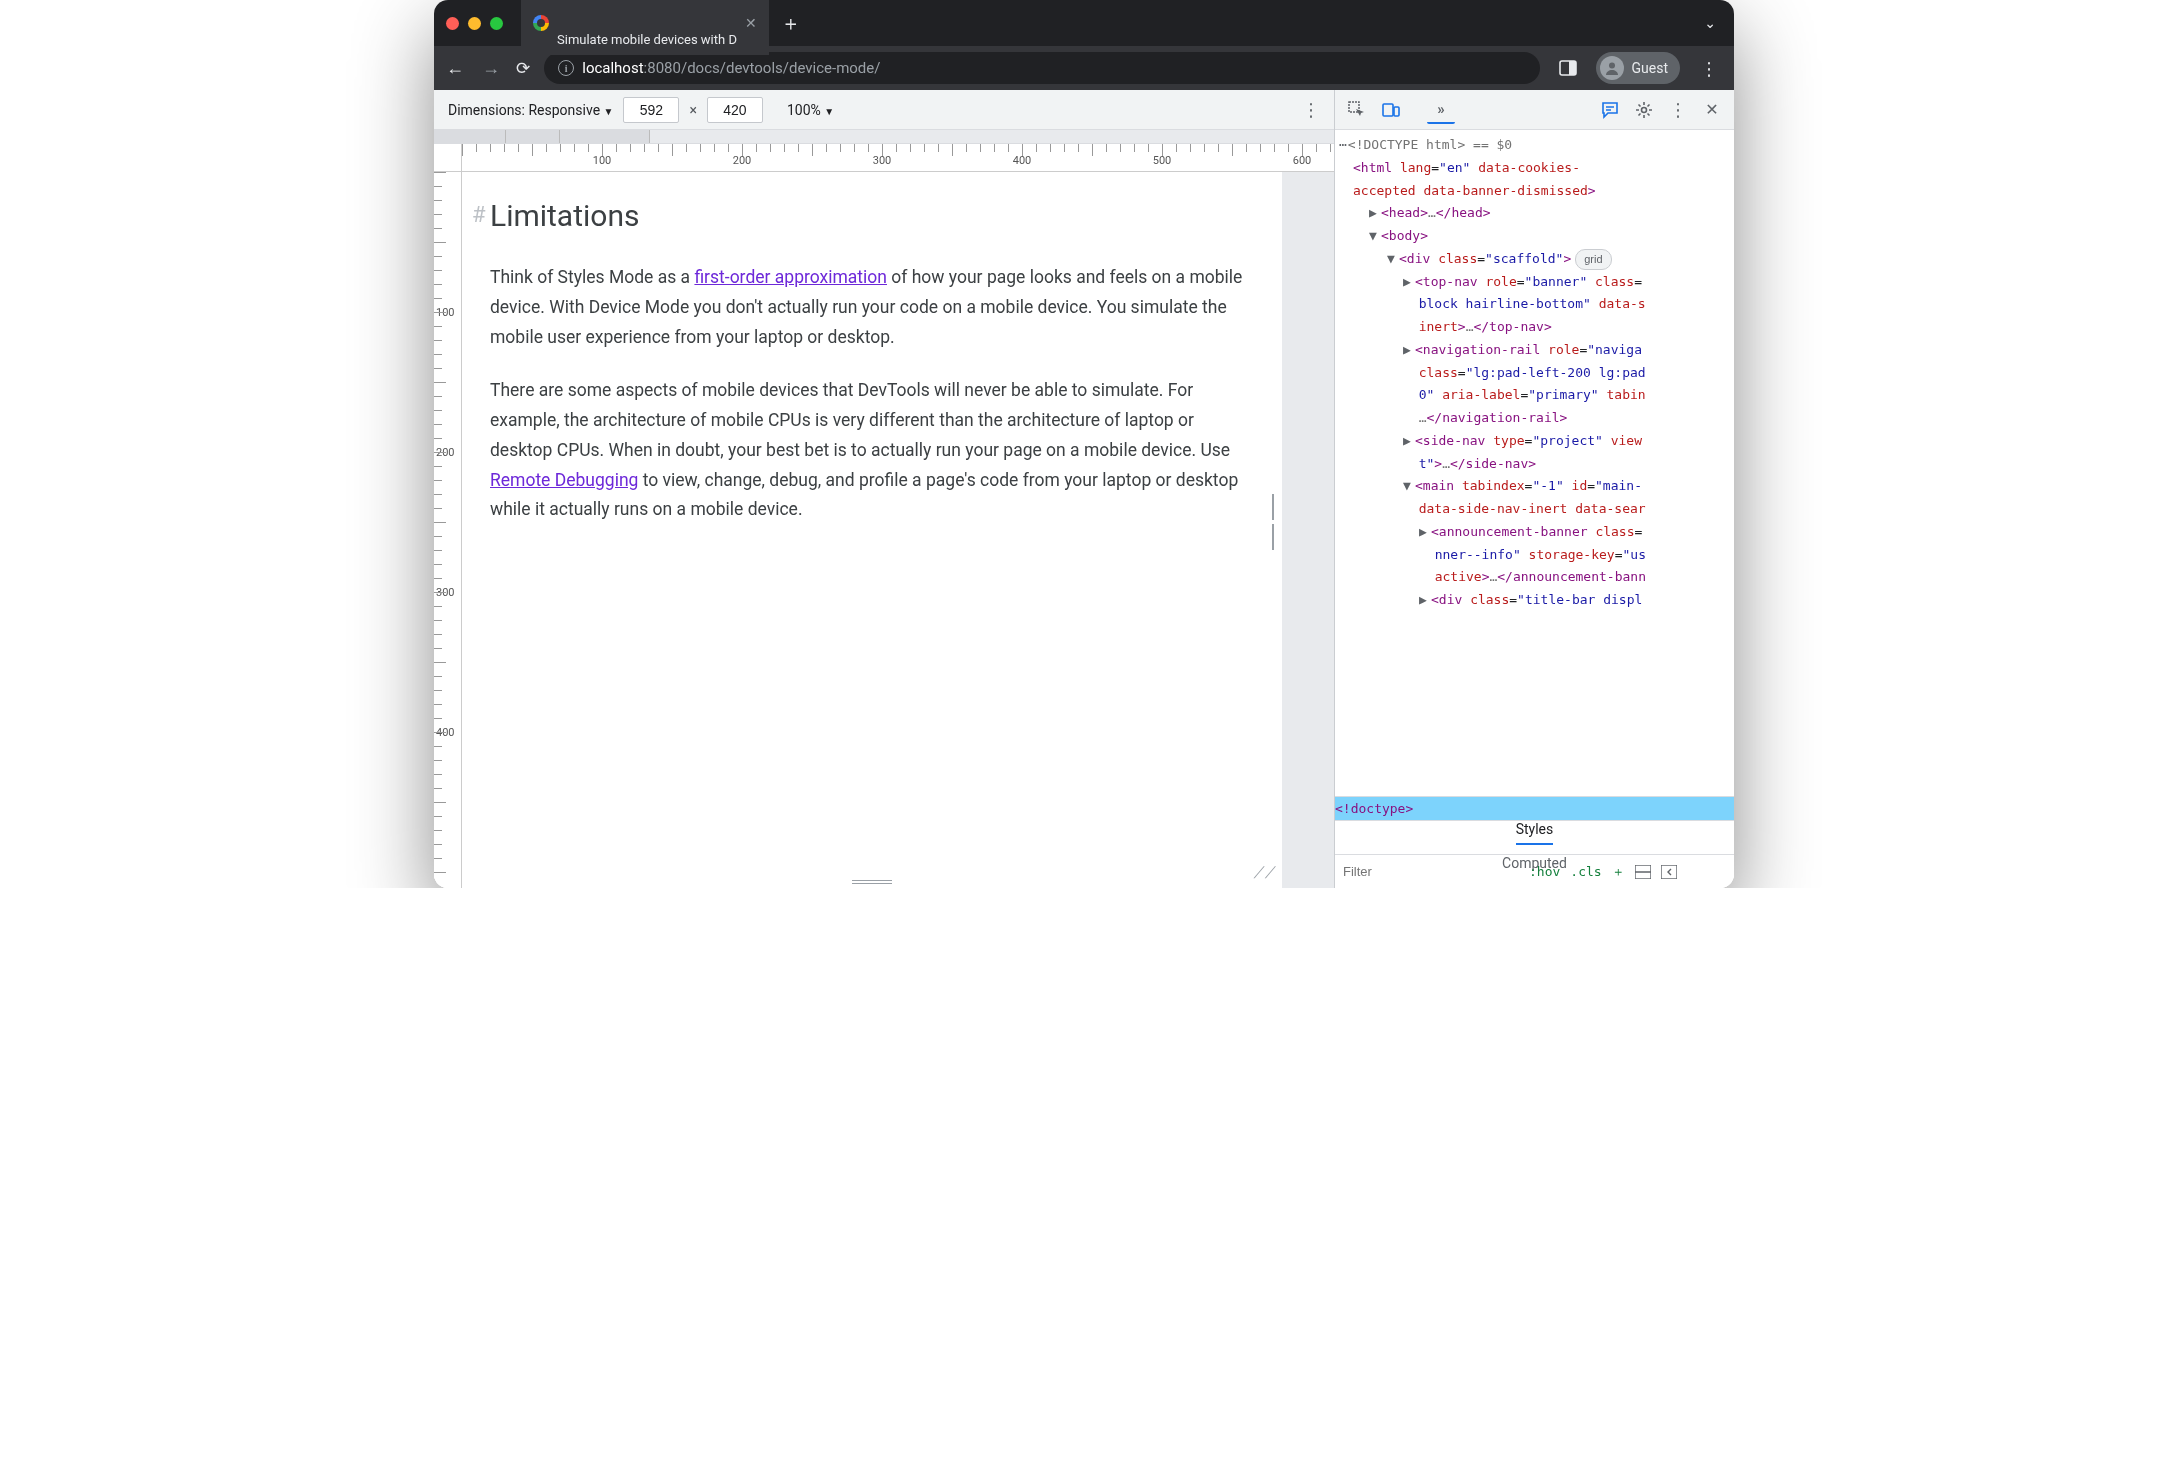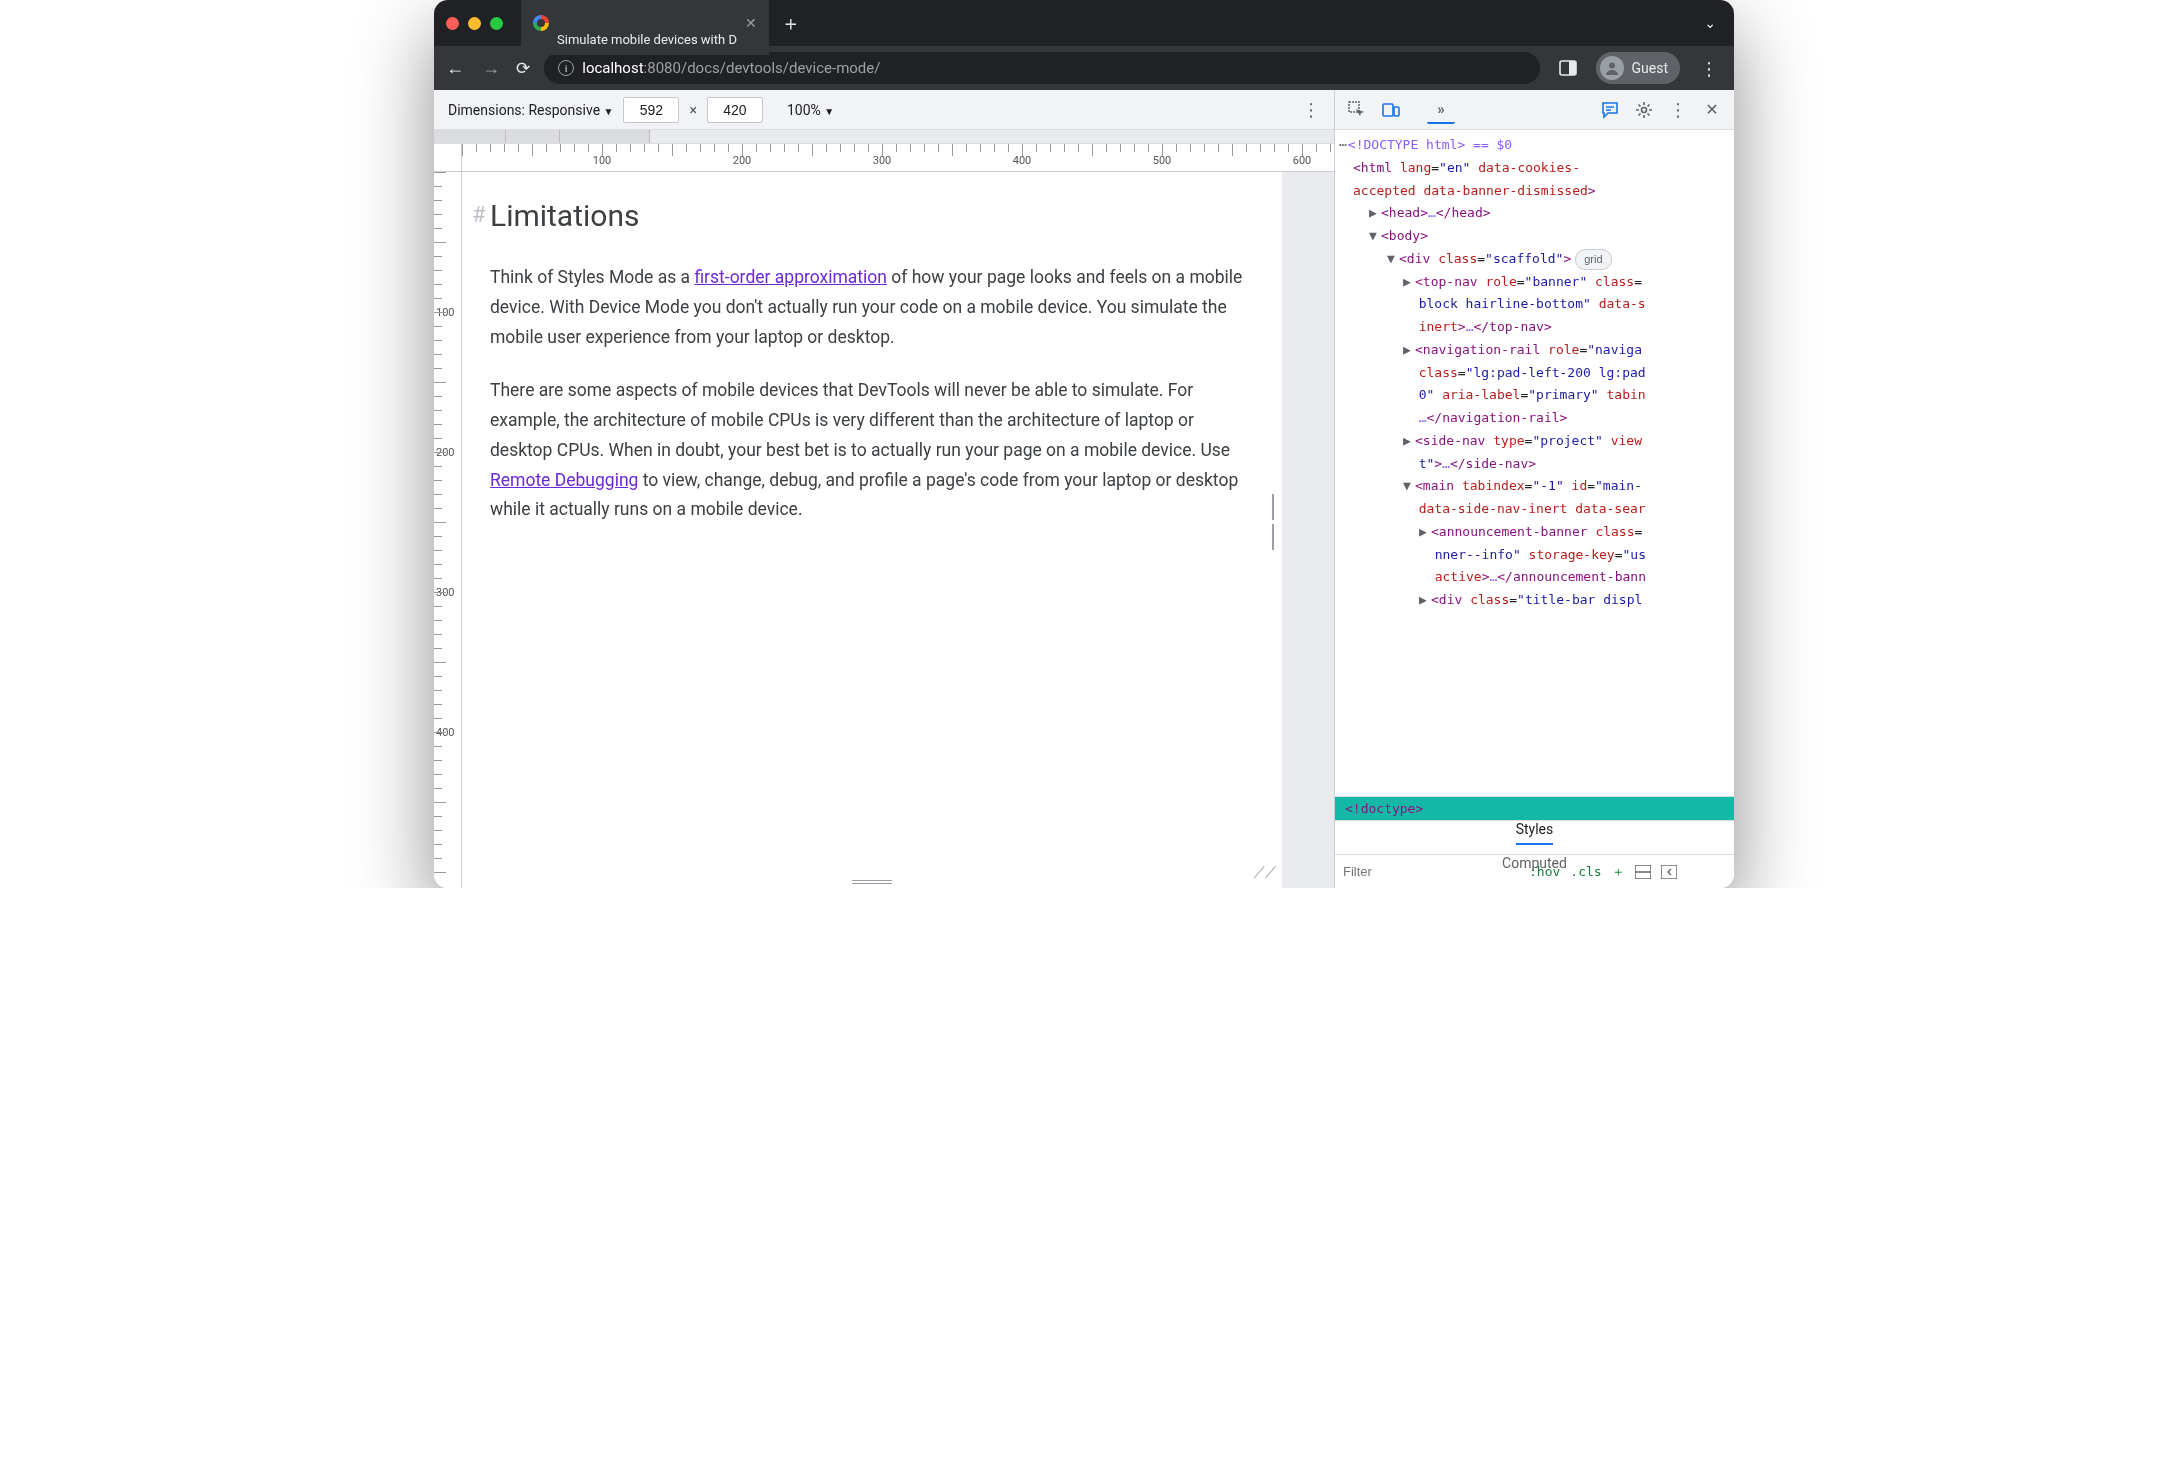--- a/index.html
+++ b/index.html
@@ -81,28 +81,28 @@
 .dt-btn { width:28px; height:28px; display:flex; align-items:center; justify-content:center; color:#5f6368; border-radius:2px; }
 .dt-btn.active { color:#1a73e8; }
 .dt-btn.tab-active { border-bottom: 2px solid #1a73e8; }
 .dt-sp { flex:1; }
 .dt-gap { width:10px; }
 
 .dt-dom { flex:1; overflow:hidden; padding:4px 0 0 4px; font-family: Menlo, Consolas, monospace; font-size:13px; line-height:1.75; color:#202124; }
 .row { white-space:nowrap; }
 .ind1 { padding-left:14px; } .ind2 { padding-left:30px; } .ind3 { padding-left:48px; } .ind4 { padding-left:64px; } .ind5 { padding-left:80px; }
 .caret { color:#5f6368; display:inline-block; width:12px; }
-.dim { color:#8b5cf6; }
+.dim { color:#737373; }
 .tag { color:#881280; }
 .attr { color:#b91c1c; }
 .val { color:#1a1aa6; }
 .pill { display:inline-block; border:1px solid #cacdd1; border-radius:10px; padding:0 8px; font-size:11px; color:#5f6368; background:#f1f3f4; margin-left:4px; font-family:-apple-system,sans-serif; }
 .ellip { color:#5f6368; letter-spacing:1px; }
 
-.crumbs { border-top:1px solid #dadce0; padding:4px 10px; font-family:Menlo,monospace; color:#881280; font-size:13px; background:#14b8a6; }
+.crumbs { border-top:1px solid #dadce0; padding:4px 0; font-family:Menlo,monospace; color:#881280; font-size:13px; background:#7dd3fc; }
 .styles-head { border-top:1px solid #dadce0; display:flex; align-items:center; height:34px; padding:0 10px; gap:18px; font-size:14px; color:#5f6368;flex-direction:column; }
 .styles-head .sel { color:#202124; border-bottom:2px solid #1a73e8; padding-bottom:6px; margin-bottom:-8px; }
 .filter-row { border-top:1px solid #dadce0; display:flex; align-items:center; height:34px; padding:0 8px; gap:10px; font-size:13px; color:#5f6368; font-family:Menlo,monospace; }
 .filter-in { flex:0 0 90px; border:none; font-size:13px; color:#5f6368; background:transparent; font-family:-apple-system,sans-serif; }
 .filter-row .fbtn { color:#15803d; }
 svg { display:block; }
 </style>
 </head>
 <body>
 

